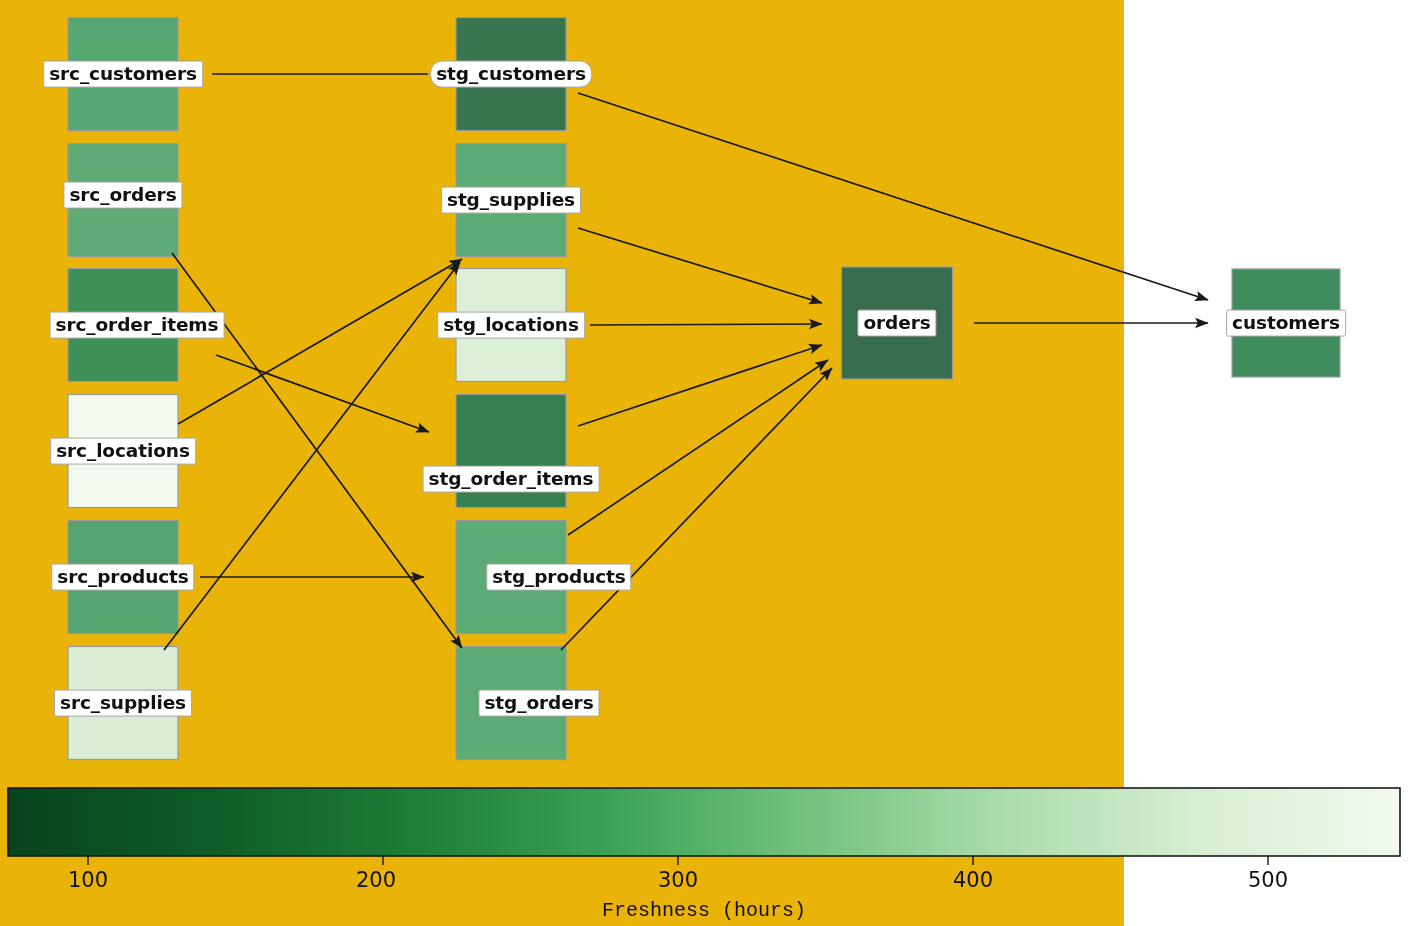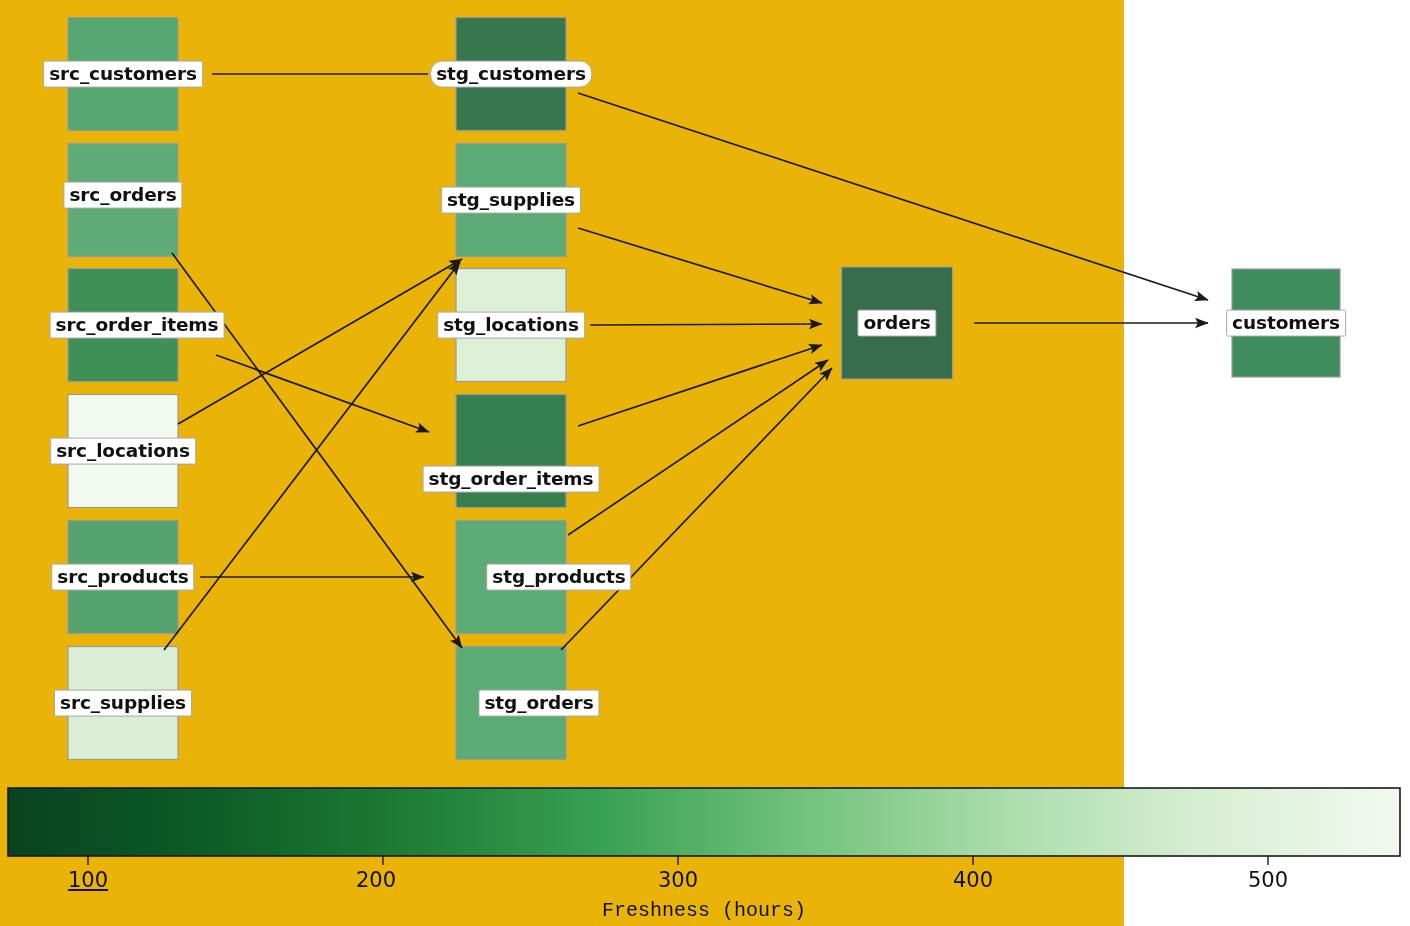--- a/index.html
+++ b/index.html
@@ -155,21 +155,21 @@
     <rect id="cbar-border" class="cbar-frame" x="8" y="788" width="1392" height="68"></rect>
     <g id="cbar-ticks-group">
         <line x1="88" y1="856" x2="88" y2="865" class="cbar-tick"></line>
         <line x1="383" y1="856" x2="383" y2="865" class="cbar-tick"></line>
         <line x1="678" y1="856" x2="678" y2="865" class="cbar-tick"></line>
         <line x1="973" y1="856" x2="973" y2="865" class="cbar-tick"></line>
         <line x1="1268" y1="856" x2="1268" y2="865" class="cbar-tick"></line>
       </g>
   </svg>
   <div id="cbar-text-layer">
-      <div class="cbar-ticklabel" style="left: 88px; top: 868px; text-decoration: underline;">100</div>
+      <div class="cbar-ticklabel" style="left: 88px; top: 868px;">100</div>
       <div class="cbar-ticklabel" style="left: 376px; top: 868px;">200</div>
       <div class="cbar-ticklabel" style="left: 678px; top: 868px;">300</div>
       <div class="cbar-ticklabel" style="left: 973px; top: 868px;">400</div>
       <div class="cbar-ticklabel" style="left: 1268px; top: 868px;">500</div>
       <div class="cbar-title" style="left: 704px; top: 899px;">Freshness (hours)</div>
     </div>
 
 </div>
 
 </body></html>

